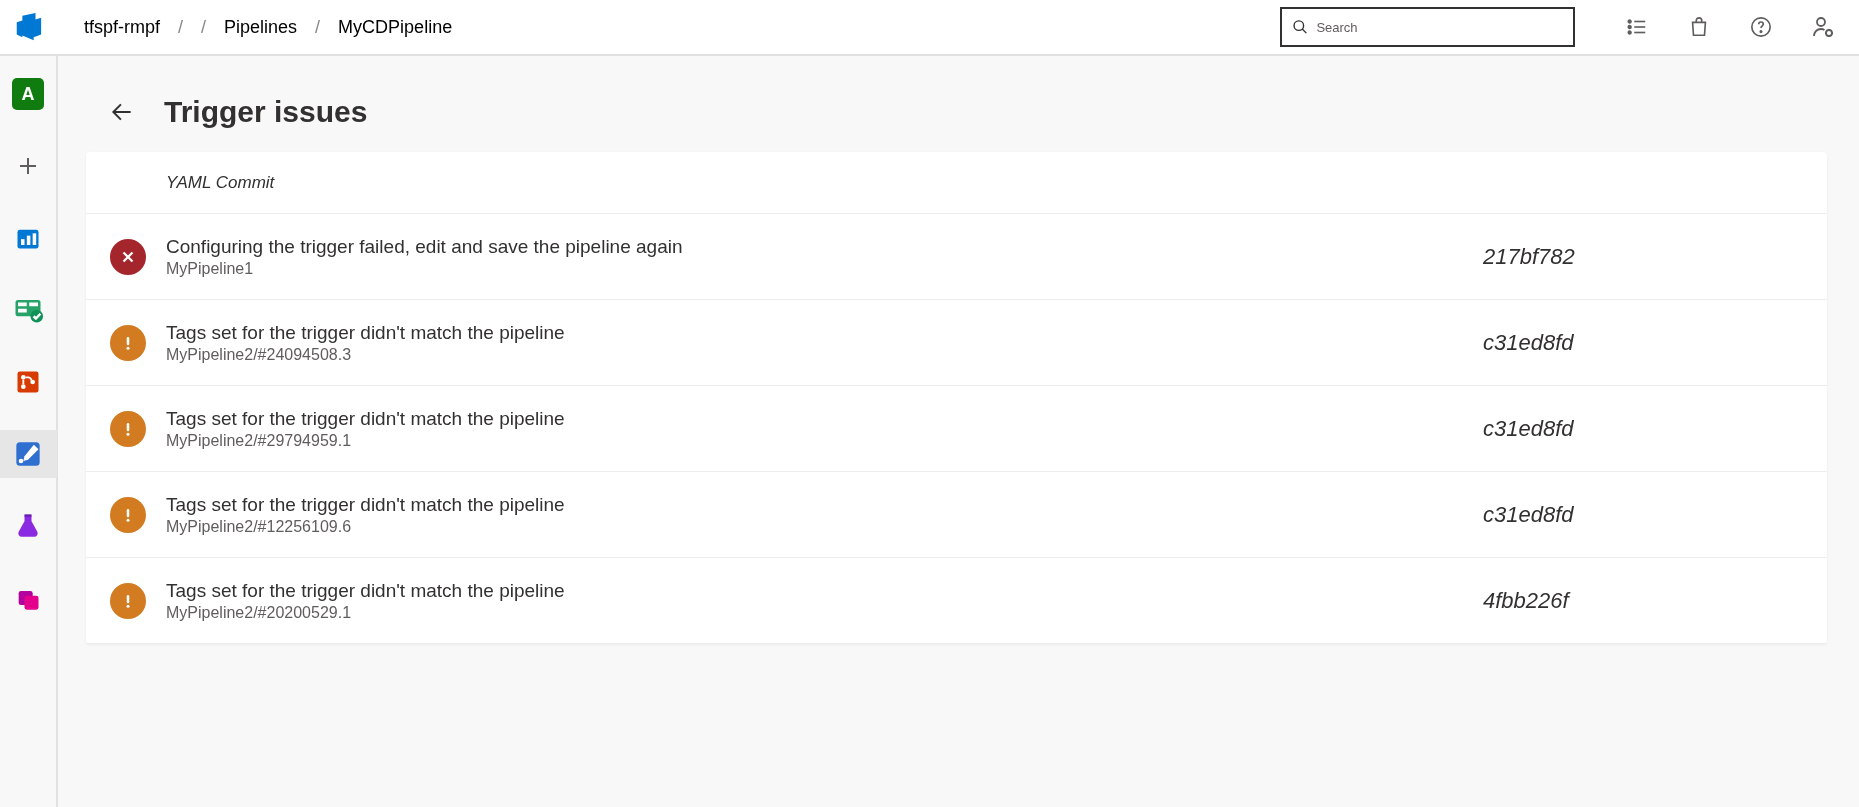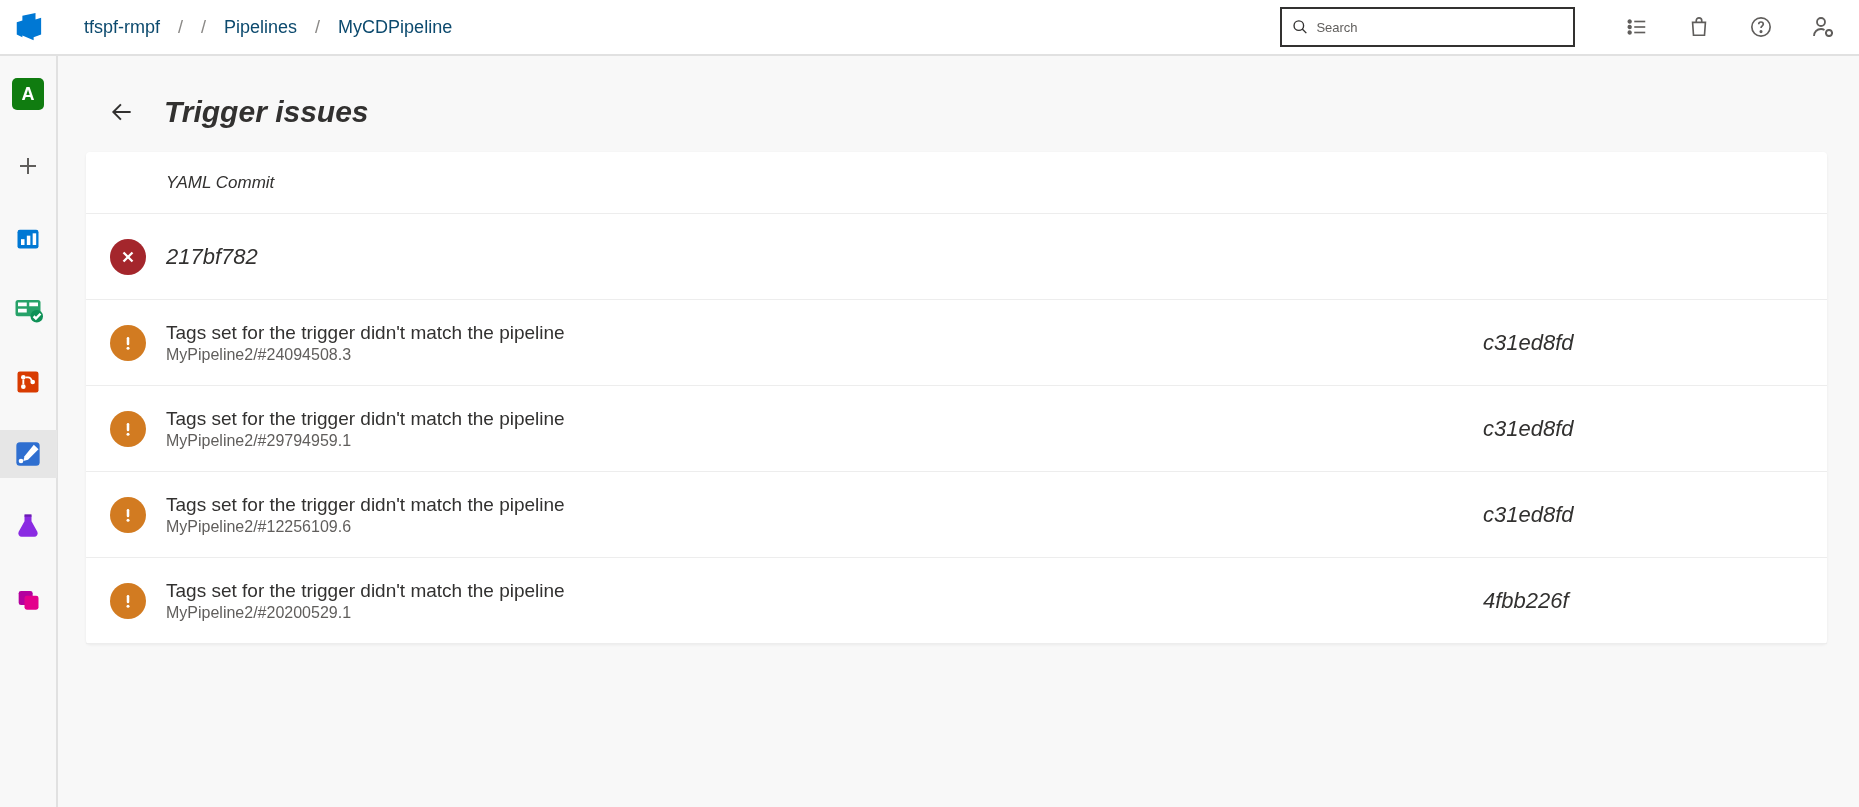--- a/index.html
+++ b/index.html
@@ -19,21 +19,21 @@
   .logo-box {
     width: 56px; height: 56px;
     display: flex; align-items: center; justify-content: center;
   }
   .breadcrumb {
     display: flex; align-items: center; gap: 18px;
     font-size: 18px; color: #323130;
     padding-left: 20px;
   }
   .breadcrumb .sep { color: #8a8886; }
-  .breadcrumb .crumb { color: #0c4a6e; white-space: nowrap; }
+  .breadcrumb .crumb { color: #000000; white-space: nowrap; }
 
   .topbar-spacer { flex: 1; }
 
   .search-wrap {
     display: flex; align-items: center;
     border: 2px solid #323130;
     height: 40px; width: 295px;
     padding: 0 10px; gap: 8px;
     background: #fff;
   }
@@ -68,21 +68,21 @@
   }
   .side-item .proj {
     background: #107c10; color: #fff; font-weight: 600; font-size: 18px;
   }
   .side-item.add svg { stroke: #605e5c; }
 
   
   .content-col { flex: 1; display: flex; flex-direction: column; padding: 36px 28px 28px 28px; gap: 20px; background: #f8f8f8; min-width:0;}
 
   .page-head { display: flex; align-items: center; gap: 22px; padding-left: 16px; }
-  .page-title { font-size: 30px; font-weight: 600; color: #323130; font-style: italic; }
+  .page-title { font-size: 30px; font-weight: 600; color: #323130; }
   .back-btn { width: 40px; height: 40px; display: flex; align-items: center; justify-content: center; cursor: pointer; border-radius: 4px; }
 
   
   .card {
     width: calc(100% - 4px);
     background: #fff;
     border-radius: 4px;
     box-shadow: 0 1px 3px rgba(0,0,0,0.06);
     margin-right: 4px;
   }
@@ -257,20 +257,24 @@
       <div id="rows">
           <div class="trow">
             <div class="icon-cell">
               <div class="status-circle error">
                 <svg width="18" height="18" viewBox="0 0 24 24" fill="none" stroke="#fff" stroke-width="3">
                   <line x1="6" y1="6" x2="18" y2="18"></line>
                   <line x1="18" y1="6" x2="6" y2="18"></line>
                 </svg>
               </div>
             </div>
+            <div class="col-issue issue-text">
+              <div class="msg">Configuring the trigger failed, edit and save the pipeline again</div>
+              <div class="sub">MyPipeline1</div>
+            </div>
             <div class="col-commit commit-cell">217bf782</div>
           </div>
           <div class="trow">
             <div class="icon-cell">
               <div class="status-circle warn">
                 <svg width="18" height="24" viewBox="0 0 24 24">
                   <rect x="10.3" y="4" width="3.4" height="11" rx="1.7" fill="#fff"></rect>
                   <circle cx="12" cy="19" r="2" fill="#fff"></circle>
                 </svg>
               </div>

